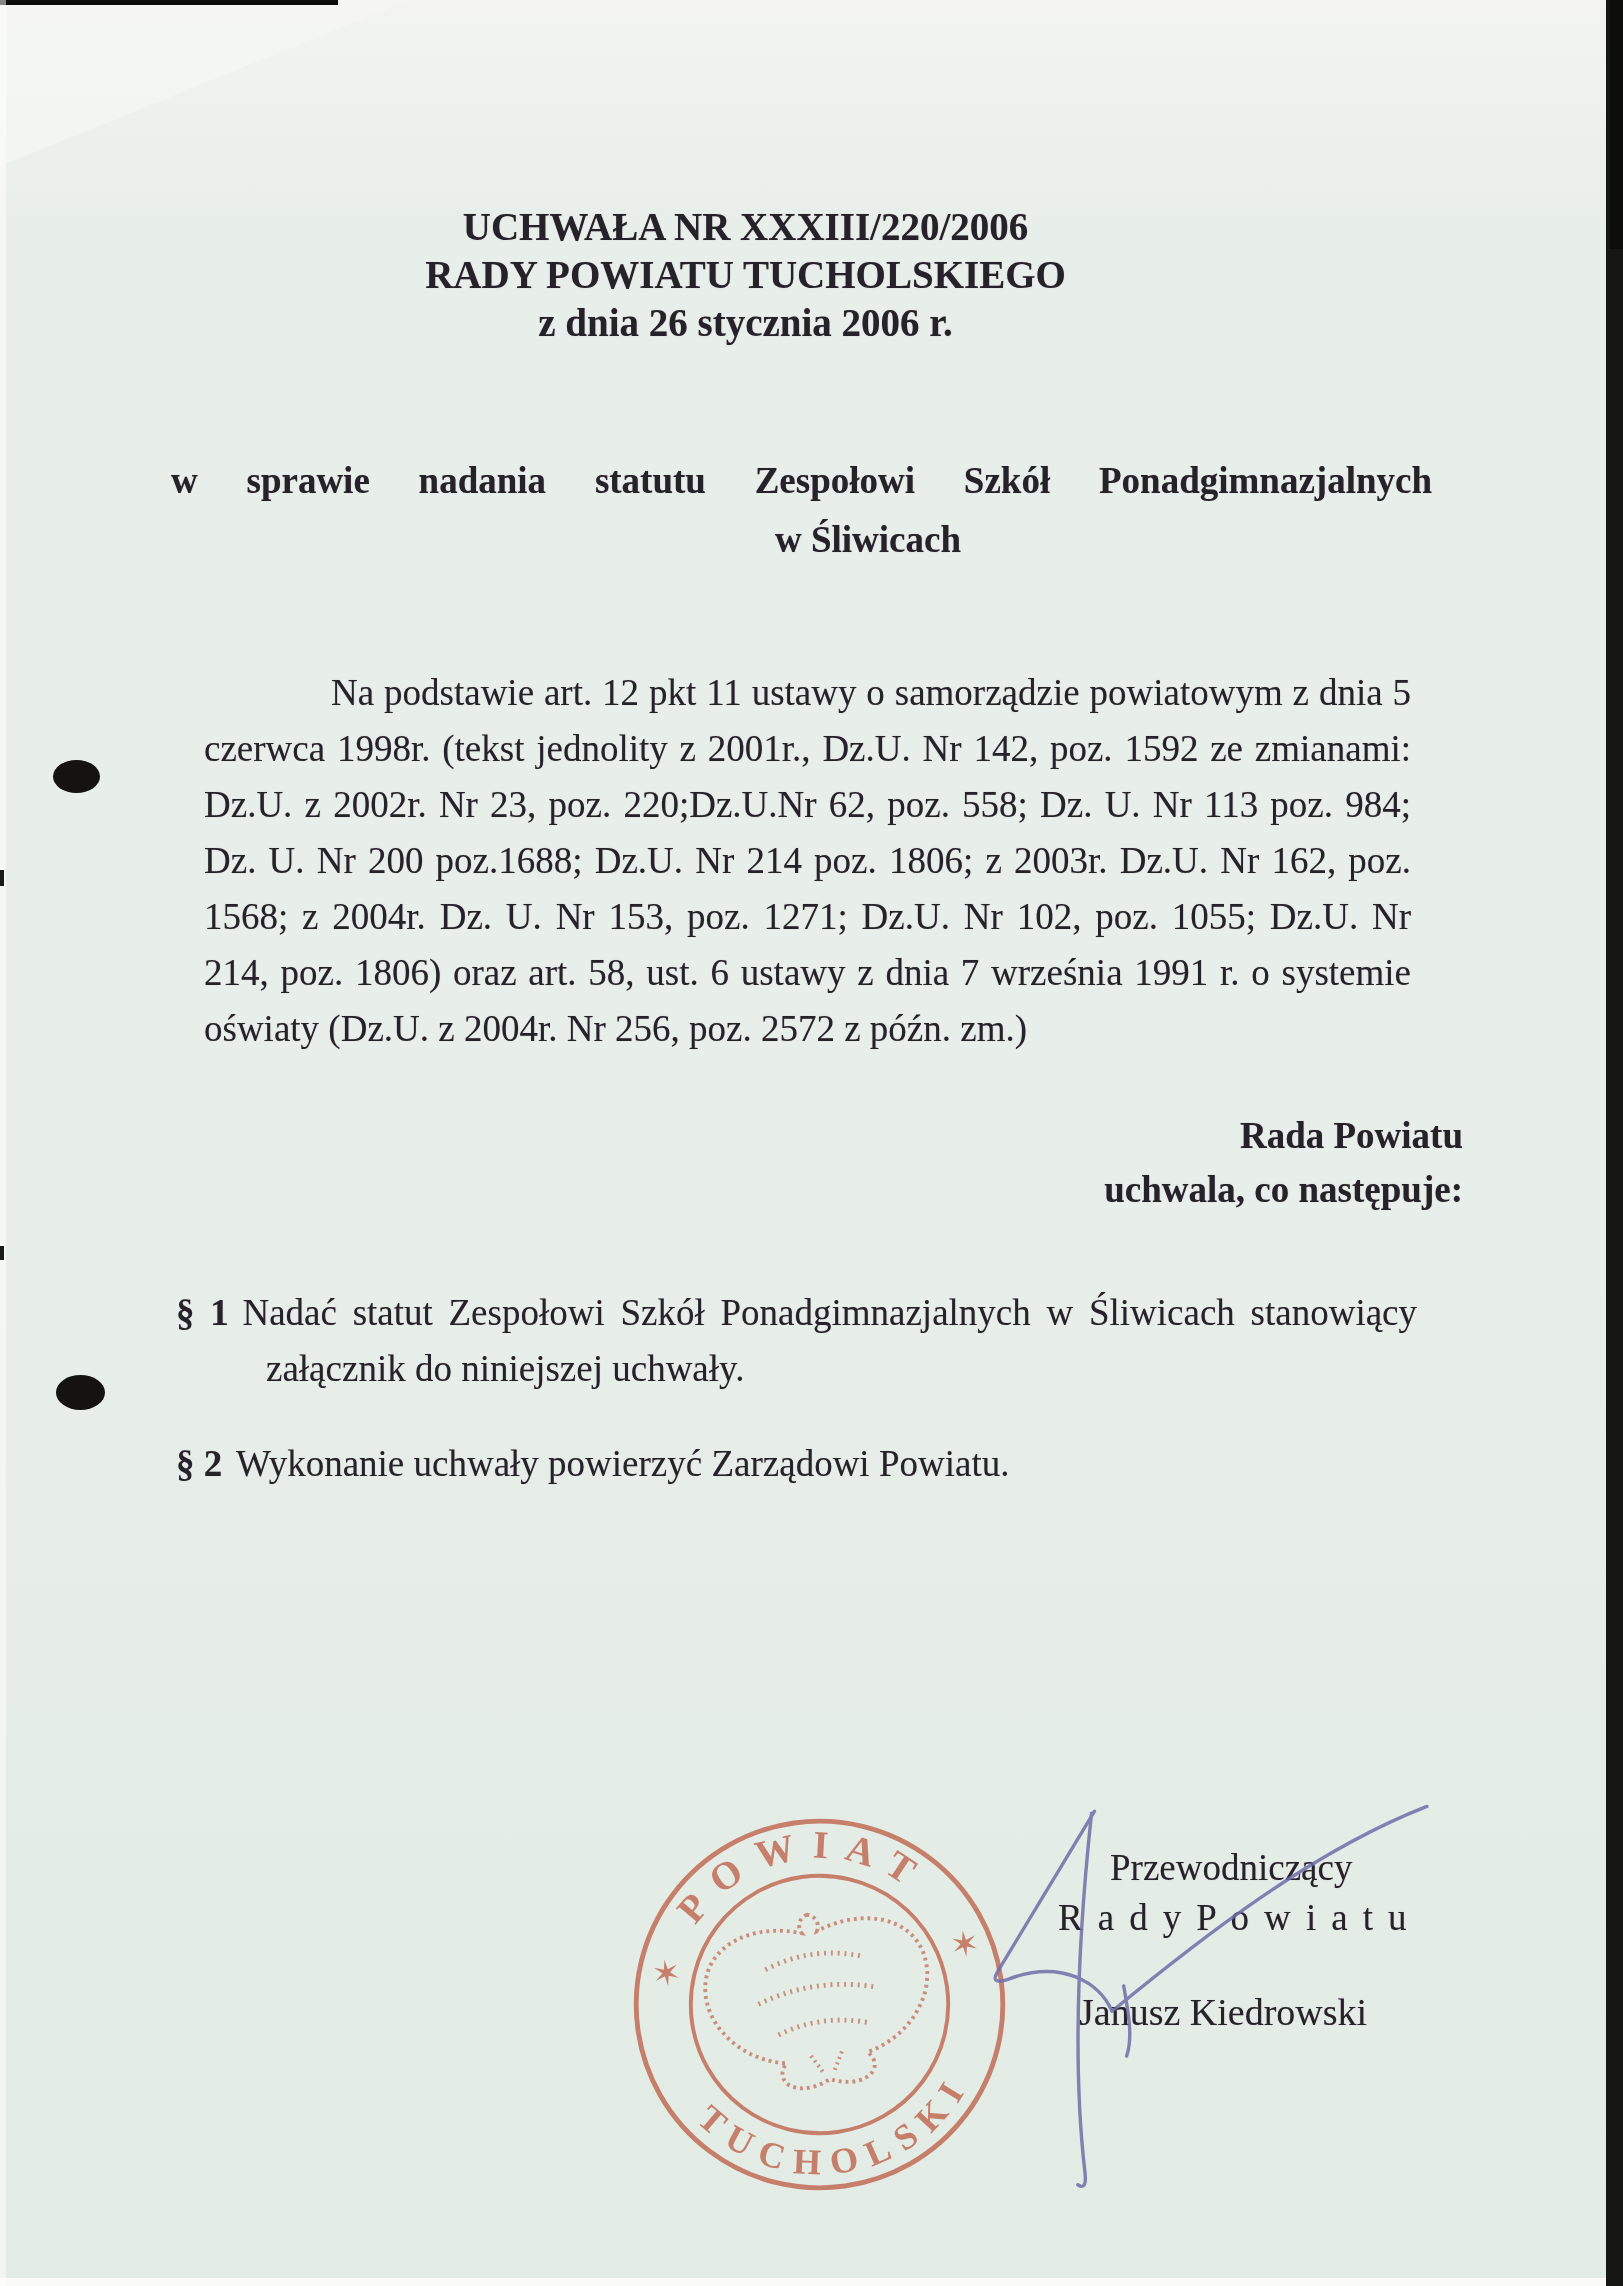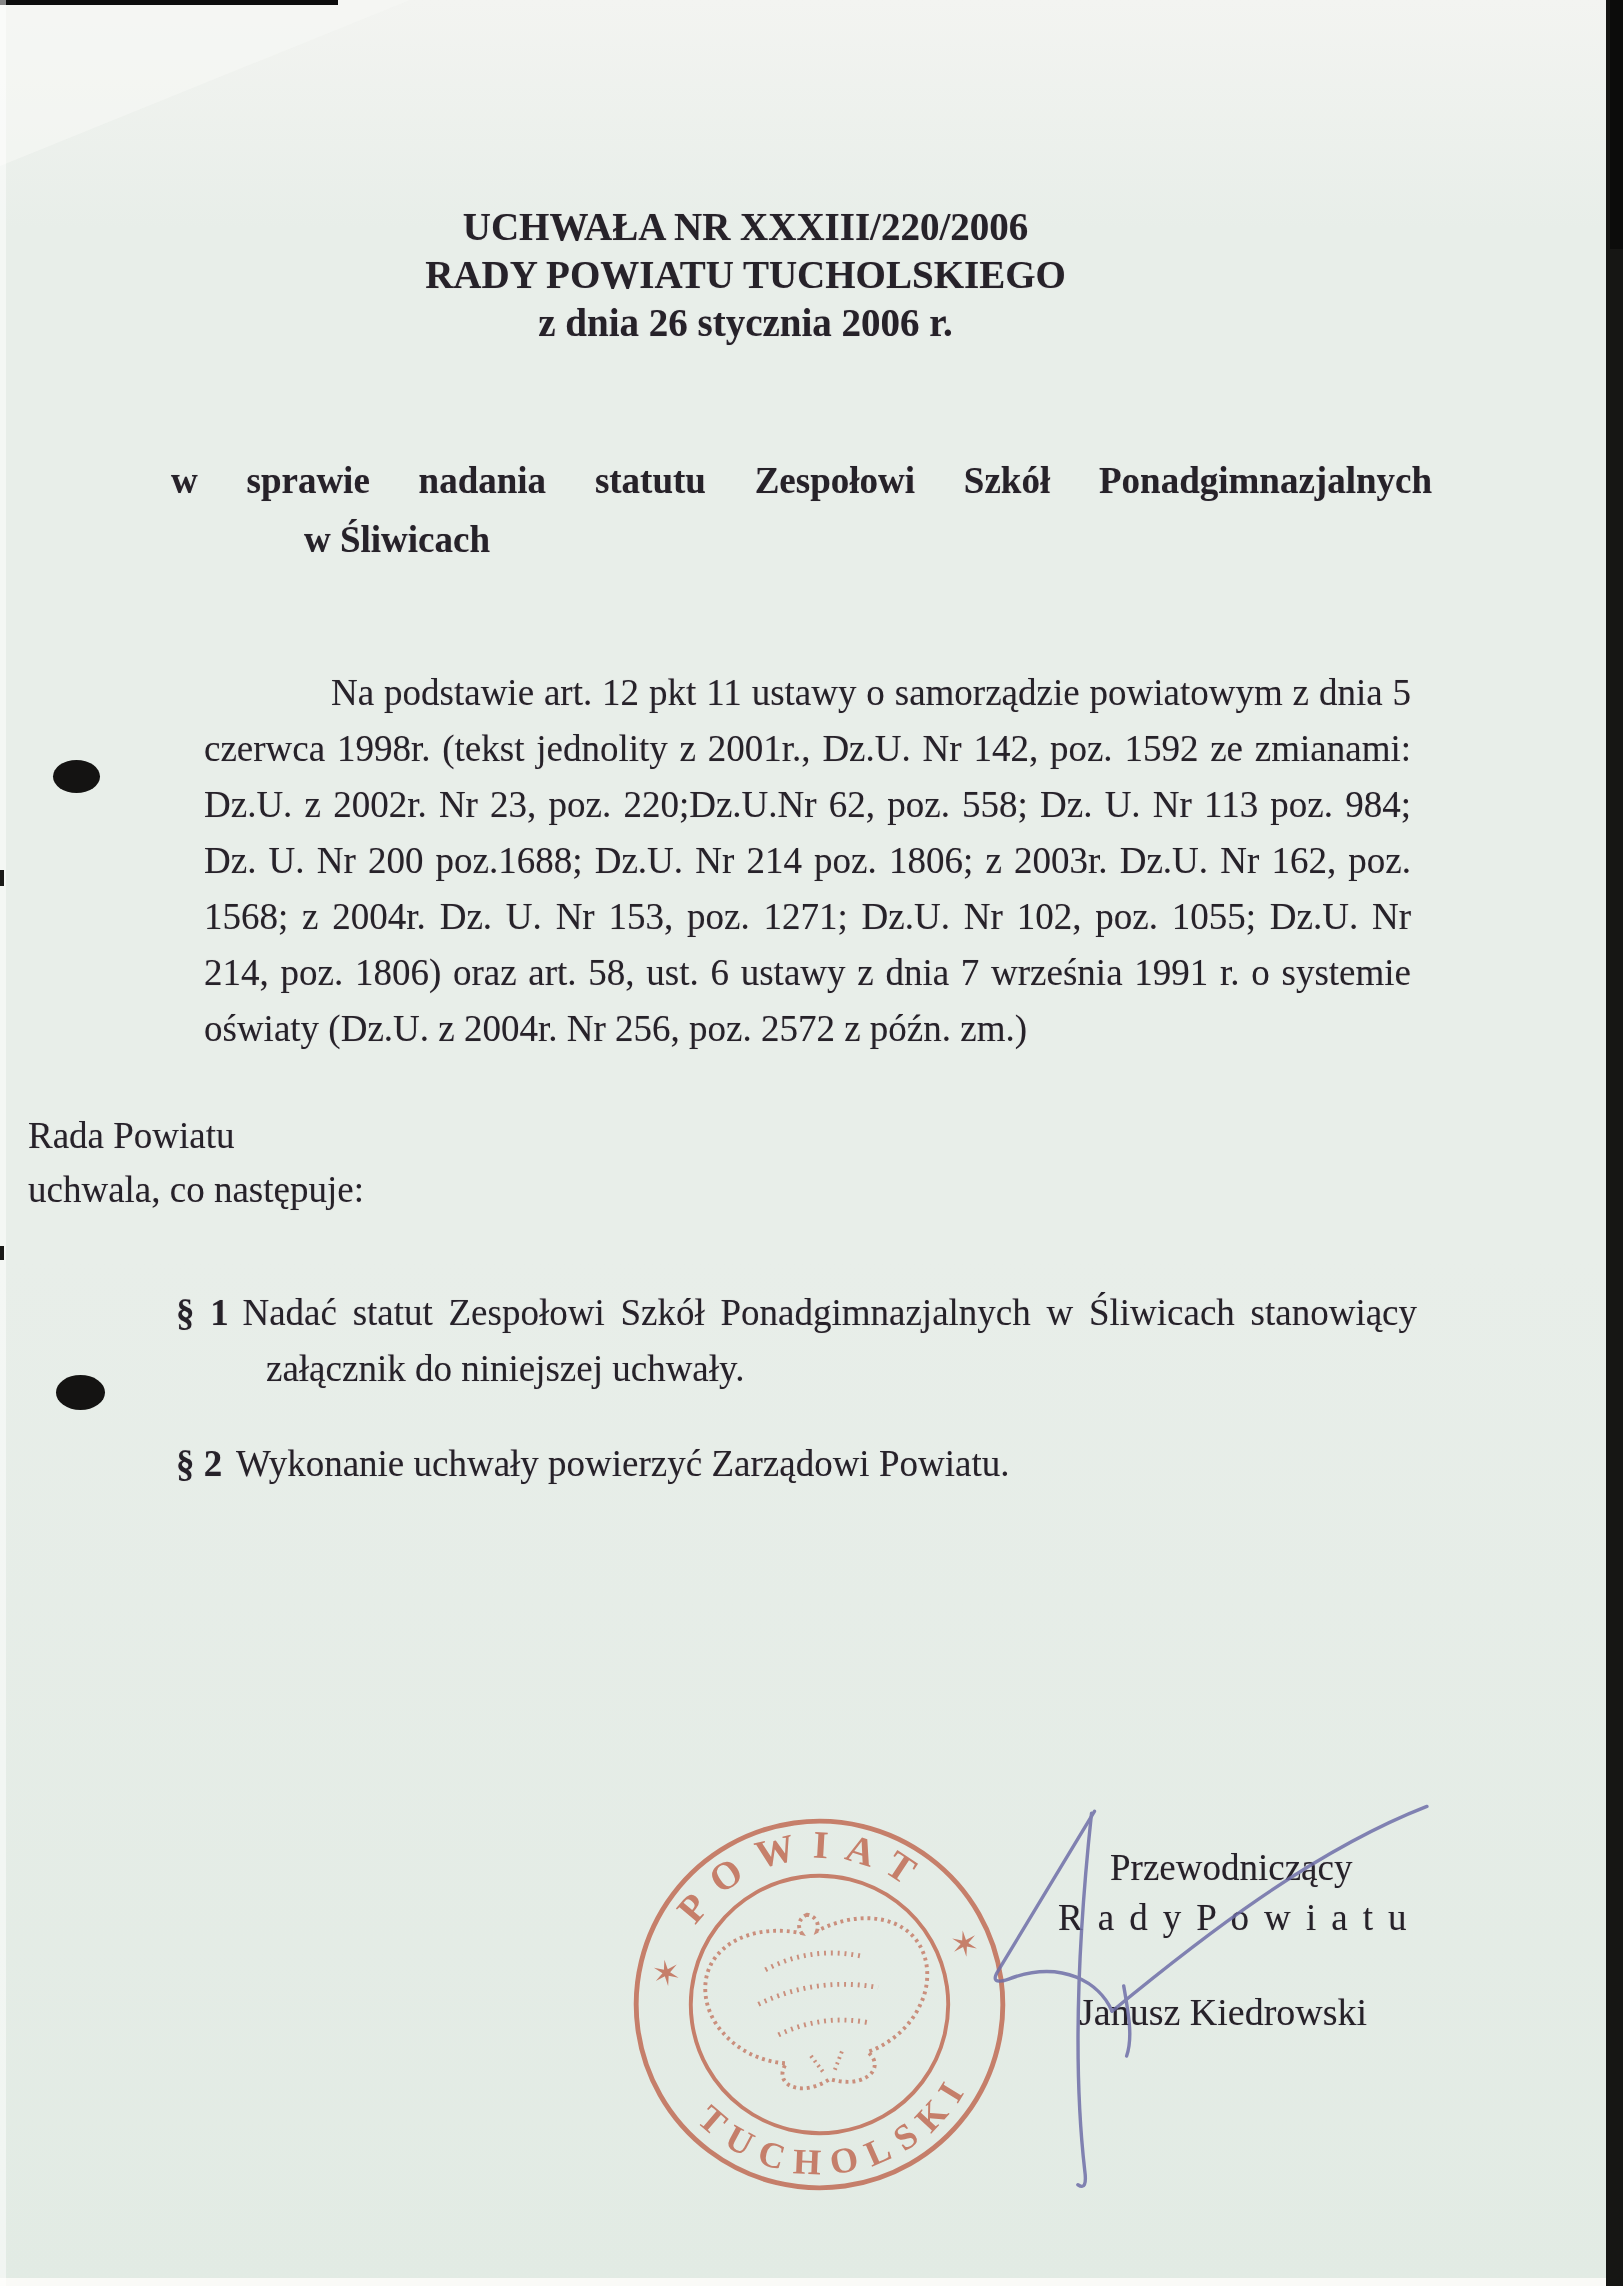--- a/index.html
+++ b/index.html
@@ -39,23 +39,23 @@
     position:absolute;left:0;top:0;width:410px;height:166px;
     background:#f6f7f4;opacity:.65;
     clip-path:polygon(0 0,100% 0,0 100%);
   }
   .speck{position:absolute;background:#1a1a18;}
   .hole{position:absolute;background:#141312;border-radius:50%;}
   
   .title-block{top:203px;left:0;width:1463px;text-align:center;font-weight:bold;font-size:39px;line-height:48px;}
   .subject-block{top:451px;left:120px;width:1289px;font-weight:bold;font-size:37px;line-height:59px;margin-left:23px;}
   .subject-line1{text-align:justify;text-align-last:justify;}
-  .subject-line2{margin-left:133px;}
+  .subject-line2{margin-left:133px;text-align:center;}
   .basis{top:665px;left:176px;width:1235px;font-size:37px;line-height:56px;text-align:justify;text-indent:127px;}
-  .enact{top:1109px;left:0;width:1463px;text-align:left;font-weight:normal;font-size:37px;line-height:54px;}
+  .enact{top:1109px;left:0;width:1463px;text-align:right;font-weight:bold;font-size:37px;line-height:54px;}
   .section{left:176px;width:1241px;font-size:37px;line-height:56px;text-align:justify;padding-left:90px;text-indent:-90px;}
   .section .slabel{font-weight:bold;margin-right:13.7px;}
   .sec1{top:1285px;}
   .sec2{top:1436px;}
   .sec3{top:1560px;line-height:87px;}
   .sig-role1{top:1846px;left:1070px;font-size:37px;margin-left:12px;}
   .sig-role2{top:1896px;left:1030px;font-size:37px;letter-spacing:2.9px;}
   .sig-name{top:1990px;left:1051px;font-size:38px;}
   .stamp-svg{position:absolute;left:605px;top:1790px;}
   .sig-svg{position:absolute;left:956px;top:1775px;}

